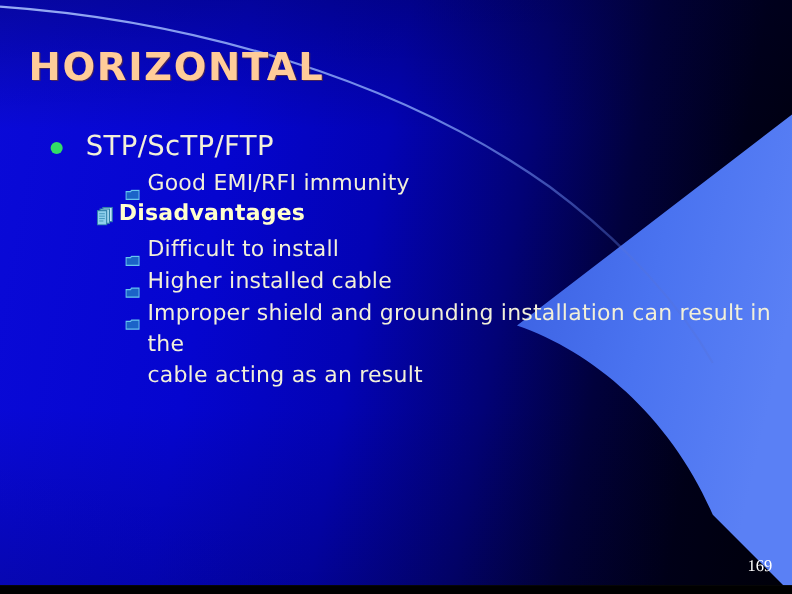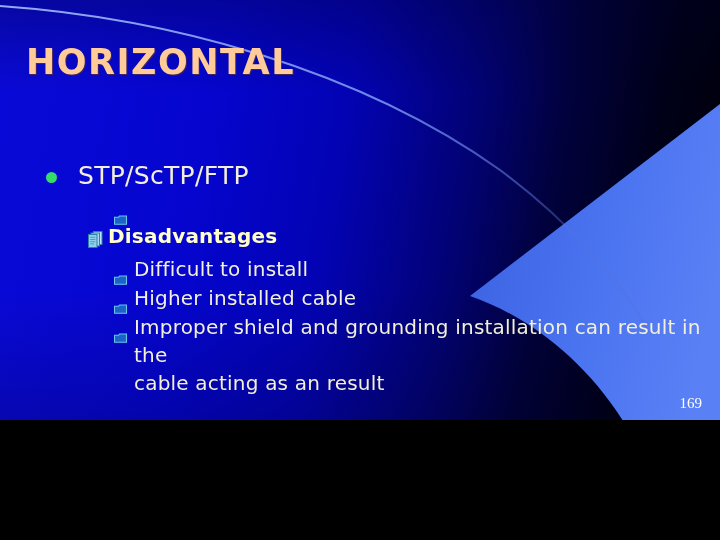--- a/index.html
+++ b/index.html
@@ -4,21 +4,21 @@
 <title>Horizontal Slide</title>
 <style>
   html, body {
     margin: 0;
     padding: 0;
     background: #000;
   }
   #slide {
     position: relative;
     width: 720px;
-    height: 420px;
+    height: 532px;
     overflow: hidden;
     font-family: "DejaVu Sans", sans-serif;
     background: #737373;
   }
 
   
   #bg-base {
     position: absolute;
     inset: 0;
     background: linear-gradient(100deg,
@@ -69,21 +69,20 @@
     width: 720px;
   }
   .lvl1 {
     position: relative;
     padding-left: 78px;
     height: 34px;
     font-size: 25px;
     color: #f2f0d8;
     letter-spacing: 0.3px;
     white-space: nowrap;
-    margin-top: 43px;
   }
   .lvl1 .bullet-dot {
     position: absolute;
     left: 46px;
     top: 11px;
     width: 11px;
     height: 11px;
     border-radius: 50%;
     background: #33dd66;
   }
@@ -179,20 +178,21 @@
       <span>STP/ScTP/FTP</span>
     </div>
 
 
     <div class="lvl3">
       <span class="bullet-box">
         <svg viewBox="0 0 13 10" width="13" height="10">
           <path d="M0.5 2.2 L0.5 9.2 L12.5 9.2 L12.5 1.0 L5.6 1.0 L4.6 2.2 Z" fill="#1B63C8" stroke="#67C6EE" stroke-width="1.1" stroke-linejoin="miter"></path>
         </svg>
       </span>
+      <span>Good EMI/RFI immunity</span>
     </div>
 
     <div class="lvl2">
       <span class="bullet-pages">
         <svg viewBox="0 0 15 17" width="15" height="17">
           <rect x="5.5" y="0.5" width="8.5" height="13" fill="#BFE6F7" stroke="#2E7FA8" stroke-width="1"></rect>
           <rect x="3" y="2" width="8.5" height="13" fill="#A9DCF2" stroke="#2E7FA8" stroke-width="1"></rect>
           <rect x="0.5" y="3.5" width="8.5" height="13" fill="#8FD0EC" stroke="#2E7FA8" stroke-width="1"></rect>
           <line x1="2.2" y1="6.3" x2="7.3" y2="6.3" stroke="#3A8FB8" stroke-width="0.8"></line>
           <line x1="2.2" y1="8.5" x2="7.3" y2="8.5" stroke="#3A8FB8" stroke-width="0.8"></line>

